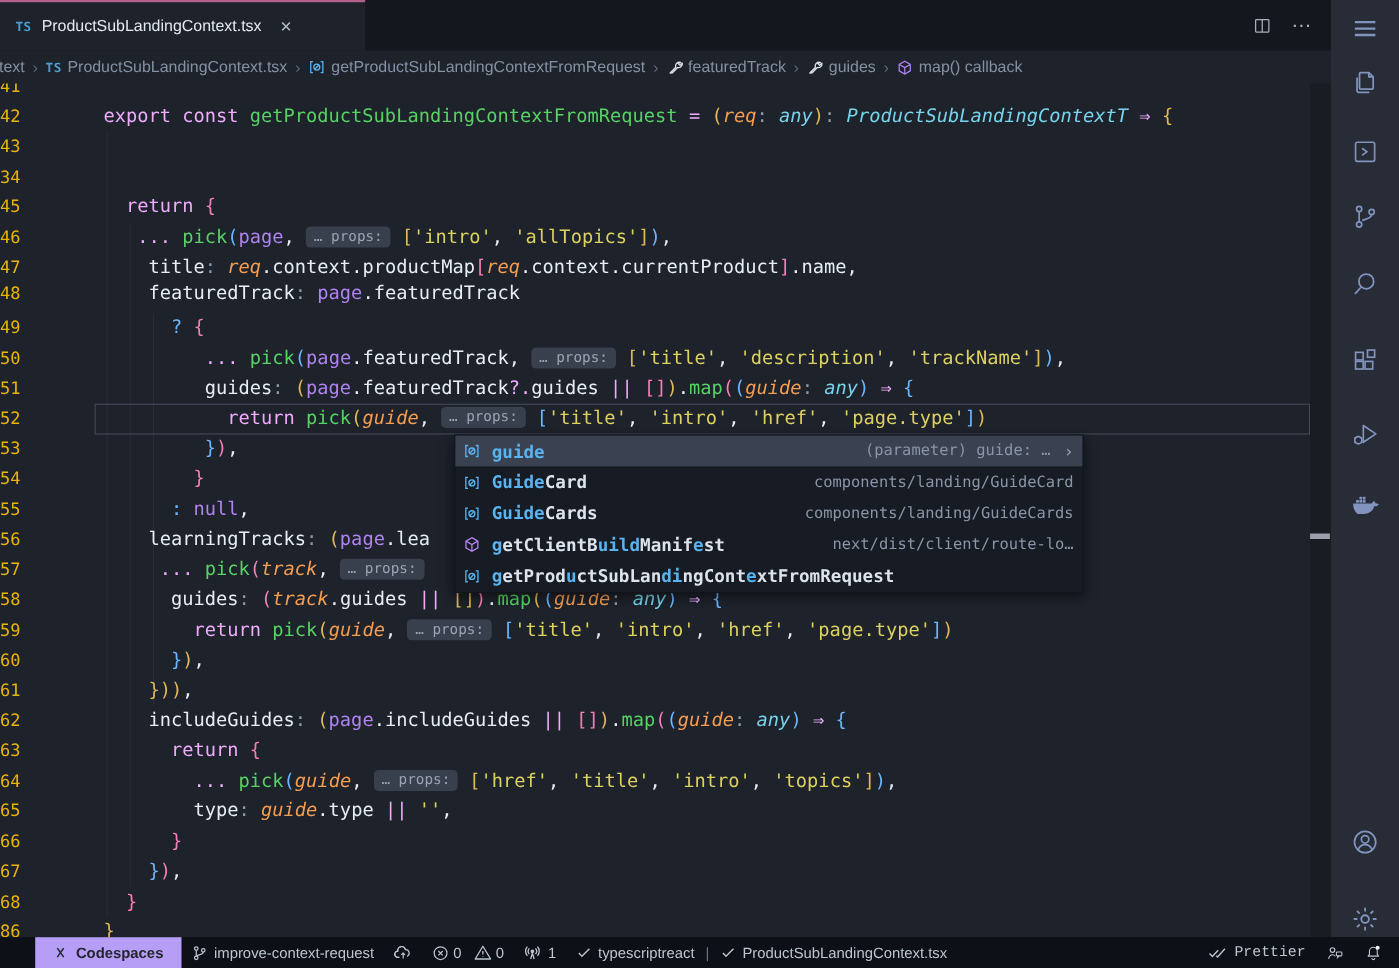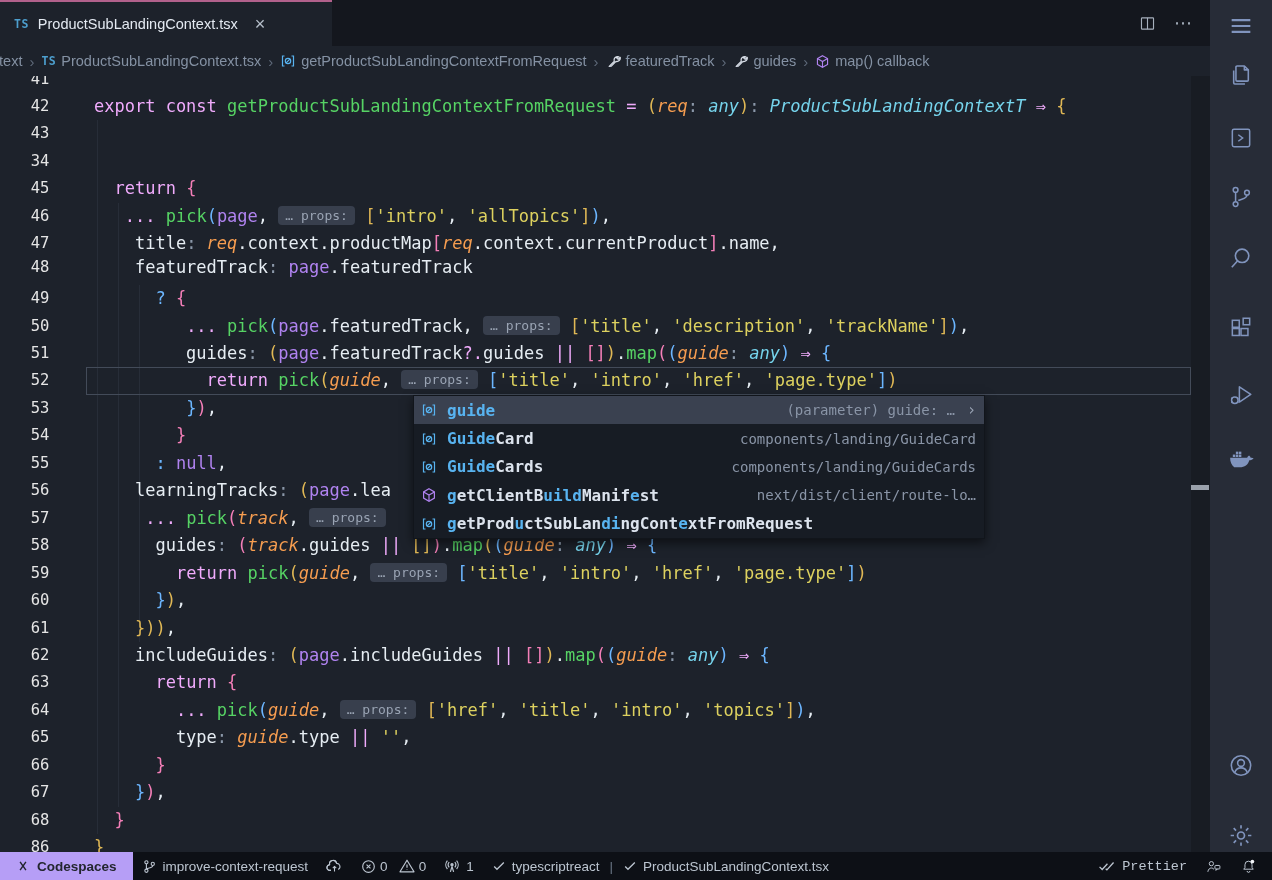--- a/index.html
+++ b/index.html
@@ -25,21 +25,21 @@
   .crumb{display:flex;align-items:center;gap:5px;white-space:nowrap;}
   .crumb-sep{color:#5f6a7a;font-size:15px;}
   .crumb.clipped{margin-left:-9px;}
 
   
   .editor{position:absolute;left:0;top:76px;width:1210px;height:776px;overflow:hidden;
        background:#1d222b;font-family:"DejaVu Sans Mono",monospace;font-size:17px;}
   .guide{position:absolute;width:1px;background:#272d38;z-index:0;}
   .row{position:absolute;left:0;width:1191px;height:27.45px;line-height:27.45px;
        white-space:pre;z-index:1;overflow:hidden;}
-  .num{position:absolute;left:0;width:56px;text-align:center;color:#e5e5e5;font-size:15.5px;margin-left:12px;}
+  .num{position:absolute;left:0;width:56px;text-align:left;color:#eab308;font-size:15.5px;}
   .content{position:absolute;left:94px;top:0;white-space:pre;}
   .cur-line{position:absolute;left:86px;width:1105px;height:27.45px;border:1px solid #434b59;
        box-sizing:border-box;z-index:0;}
   .s-kw{color:#f0abfc}.s-fn{color:#56d364}.s-vr{color:#b083f0}
   .s-pr{color:#f69d50;font-style:italic}.s-ty{color:#76d4ec;font-style:italic}
   .s-st{color:#ddd15f}.s-tx{color:#e6edf3}.s-pn{color:#8b98a9}
   .s-b1{color:#e0b855}.s-b2{color:#f47fb8}.s-b3{color:#6cb6ff}
   .s-badge{display:inline-block;background:#383f4d;color:#9aa4b4;border-radius:4px;
        font-size:13px;line-height:19px;padding:0 7px;vertical-align:2px;}
   .scroll-track{position:absolute;left:1191px;top:0;width:19px;height:776px;background:#181c23;z-index:2;}
@@ -59,21 +59,21 @@
   .sg-chev{color:#9aa4b5;font-size:15px;margin-left:4px;}
 
   
   .activity{position:absolute;left:1210px;top:0;width:62px;height:852px;background:#272c37;}
   .act{position:absolute;left:50%;transform:translateX(-50%);color:#8094bd;cursor:pointer;}
 
   
   .statusbar{position:absolute;left:0;top:852px;width:1272px;height:28px;background:#0d1016;
        display:flex;align-items:center;font-size:13.5px;color:#bcc5d0;}
   .cs-badge{height:28px;display:flex;align-items:center;gap:7px;background:#b69ef6;
-       color:#23262f;font-weight:bold;padding:0 16px;cursor:pointer;}
+       color:#23262f;font-weight:bold;padding:0 16px;cursor:pointer;margin-left:32px;}
   .sb-item{display:flex;align-items:center;gap:6px;padding:0 9px;height:28px;cursor:pointer;}
   .sb-right{margin-left:auto;display:flex;align-items:center;padding-right:6px;font-family:Liberation Mono, monospace;}
   .sb-pipe{color:#6b7686;padding:0 4px;}
   .sb-num{margin-left:-2px;}
 </style>
 </head>
 <body>
 
 <div class="app">
 

